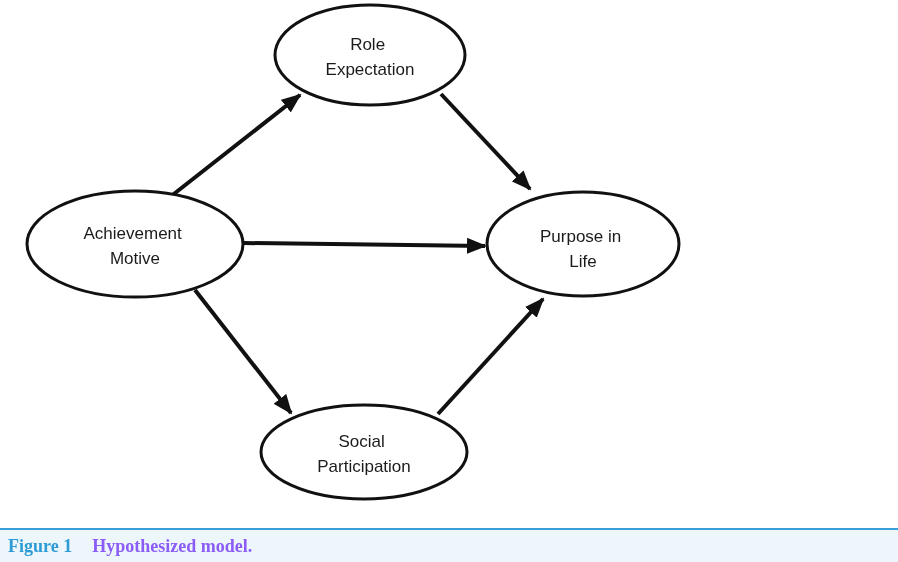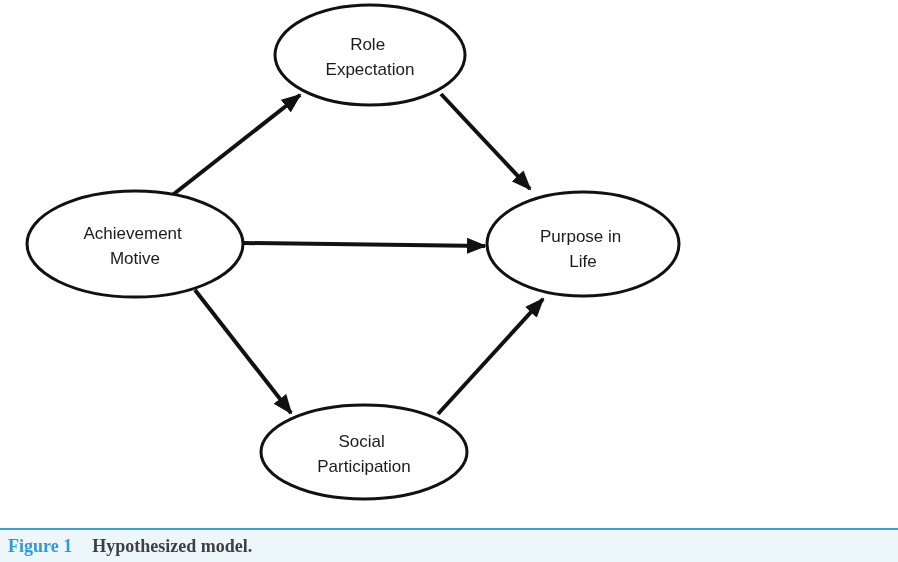--- a/index.html
+++ b/index.html
@@ -51,21 +51,21 @@
     font-family: "Liberation Serif", serif;
     font-weight: bold;
     font-size: 18px;
   }
   .fig-label {
     color: var(--color-caption_label, #2e9bd6);
     margin-right: 20px;
     white-space: nowrap;
   }
   .fig-text {
-    color: #404040;
+    color: #8b5cf6;
     white-space: nowrap;
   }
 </style>
 </head>
 <body>
 
 <div class="page">
 
   <div class="diagram">
     <svg width="898" height="528" viewBox="0 0 898 528">

